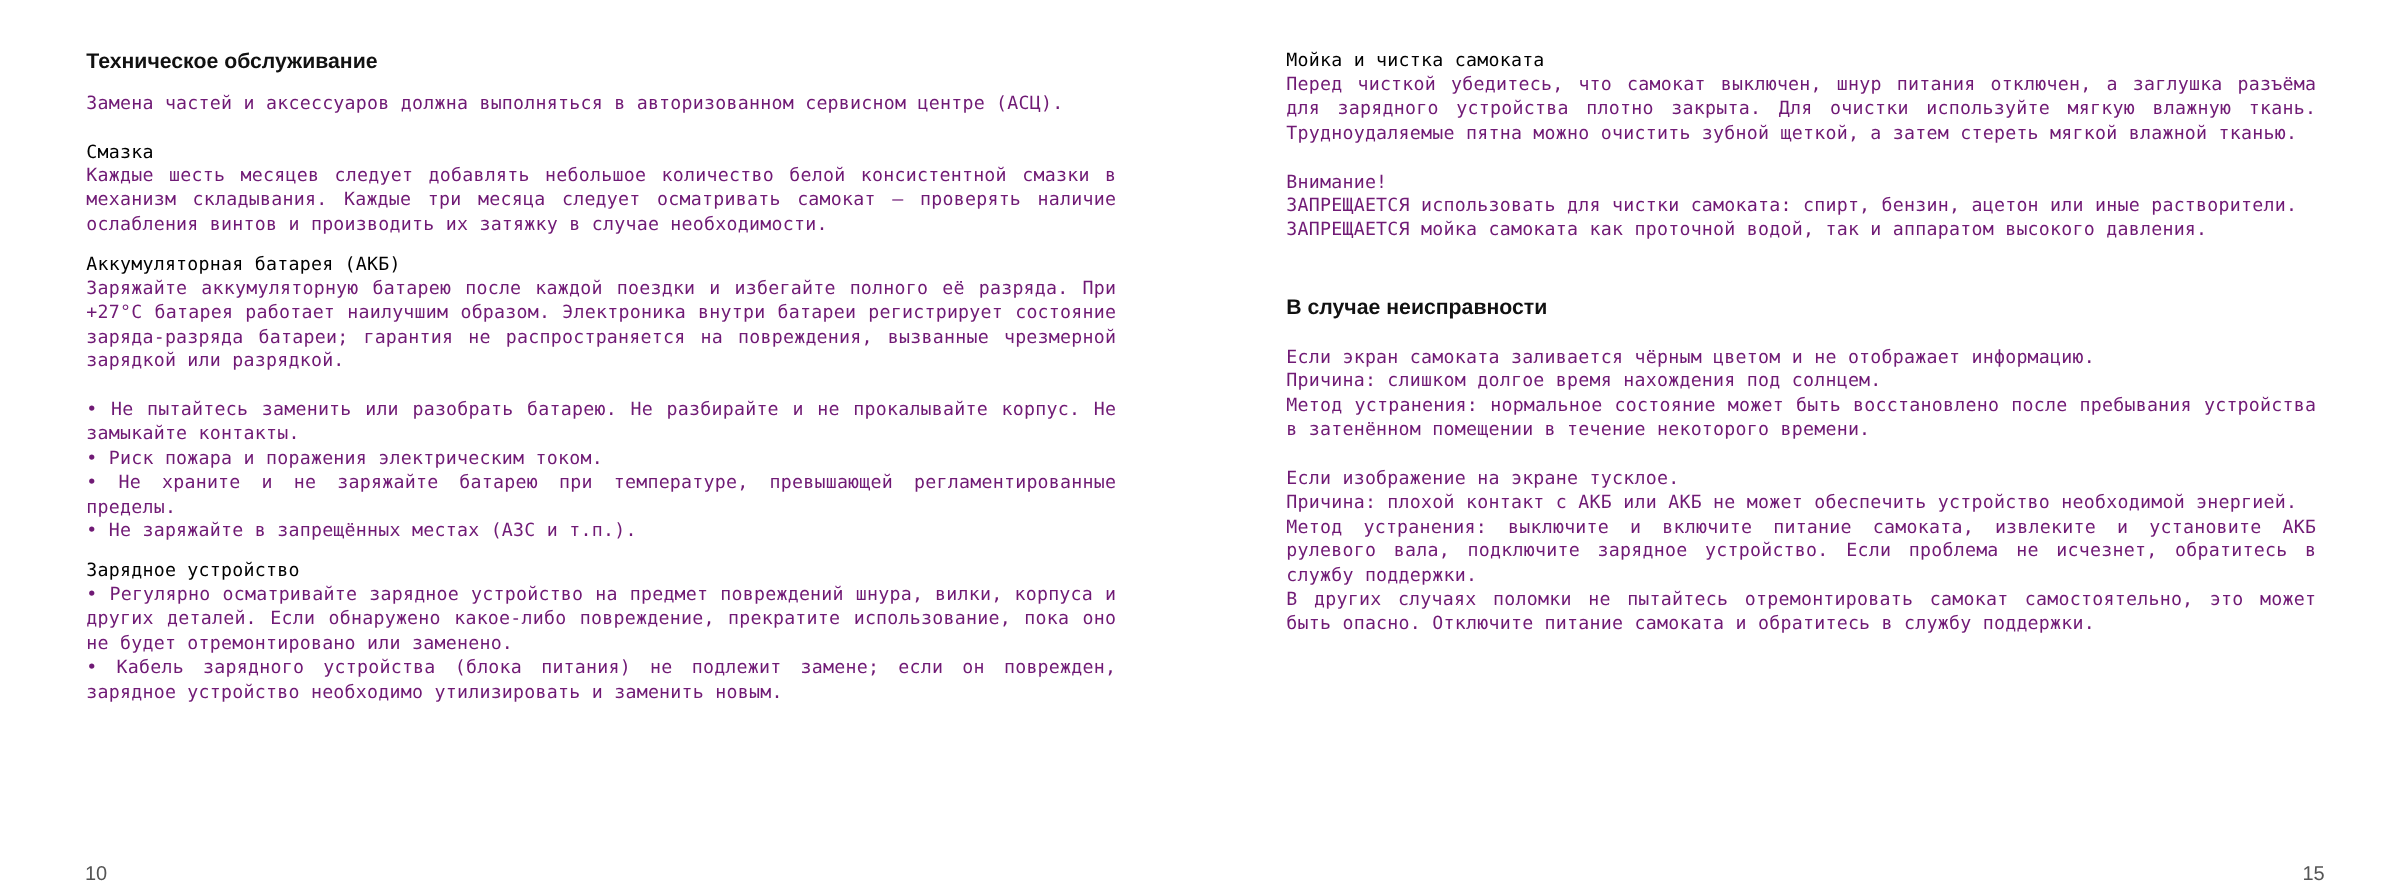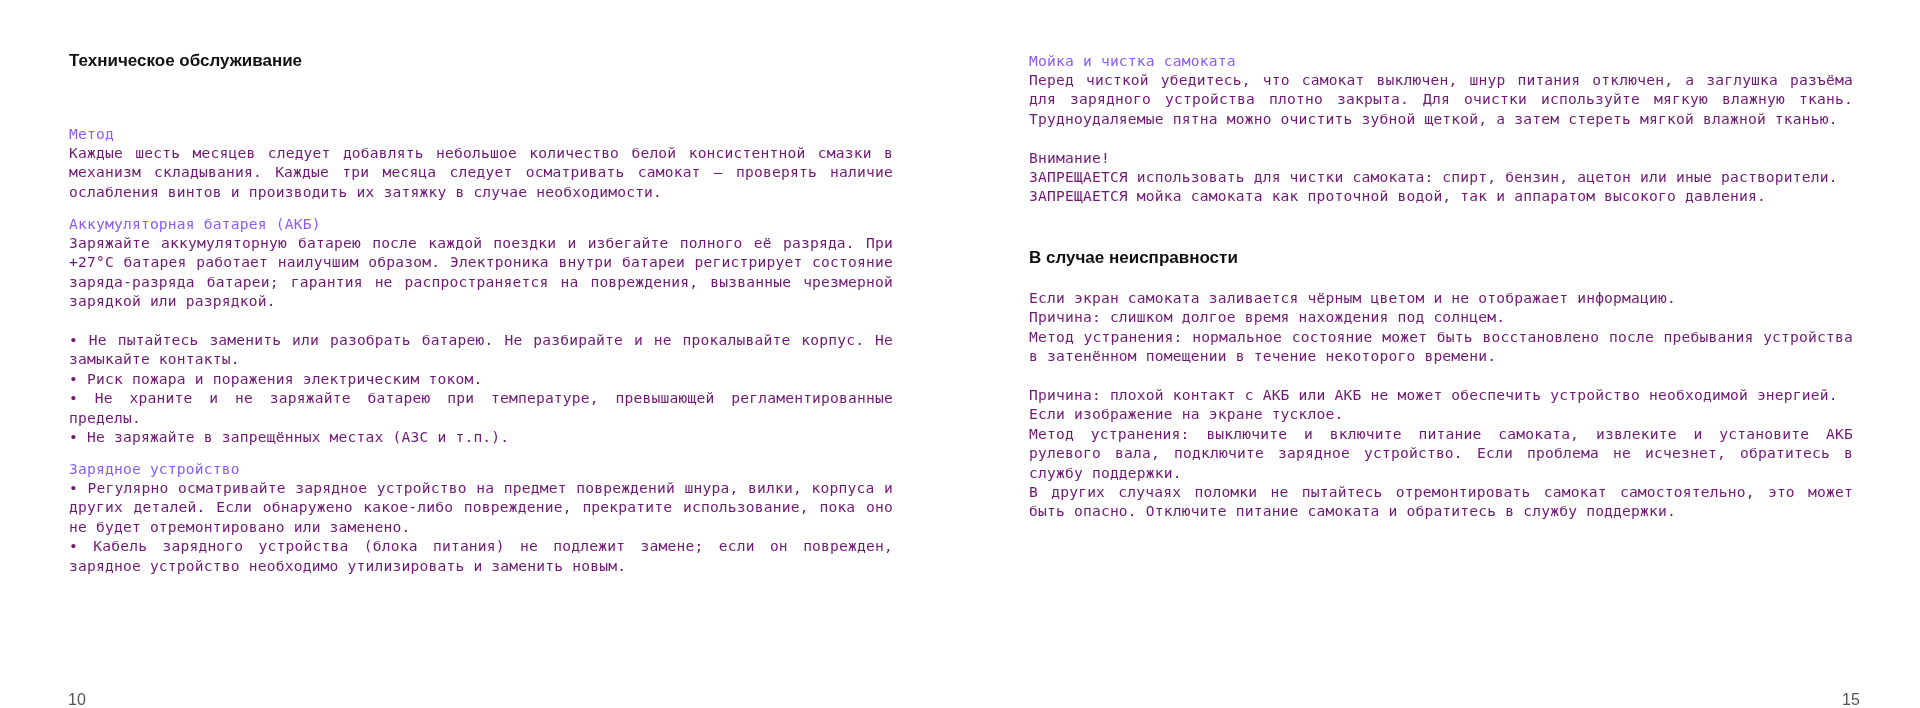--- a/index.html
+++ b/index.html
@@ -1,45 +1,46 @@
 <!DOCTYPE html>
 <html><head>
 <meta charset="utf-8">
 <style>
   html, body { margin:0; padding:0; background:#ffffff; }
   body { width:1920px; height:708px; position:relative; overflow:hidden; }
-  .page { position:absolute; top:12px; height:572px; }
+  .page { position:absolute; top:0; height:572px; }
   .page-left { left:69px; width:824px; }
   .page-right { left:1029px; width:824px; }
   .h1 {
     font-family:"Liberation Sans", sans-serif; font-weight:bold; font-size:17px;
     color:#111; margin:0; line-height:20px;
   }
   .sub {
-    font-family:"DejaVu Sans Mono", monospace; font-size:14.6px; color:#8b5cf6;
+    font-family:"DejaVu Sans Mono", monospace; font-size:14.6px; color:#000000;
     line-height:19.4px; margin:0; letter-spacing:0.2px;
   }
   .txt {
     font-family:"DejaVu Sans Mono", monospace; font-size:14.6px; color:#701a75;
     line-height:19.4px; margin:0; text-align:justify; letter-spacing:0.2px;
   }
   .txt.last-left { text-align:left; }
   .abs { position:absolute; left:0; width:100%; }
   .pnum {
     position:absolute; top:691px; font-family:"Liberation Sans", sans-serif;
     font-size:16px; color:#555;
   }
 </style>
 </head>
 <body>
 
 <div class="page page-left">
   <h1 class="h1 abs" style="top:39px">Техническое обслуживание</h1>
+  <p class="txt abs last-left" style="top:73px">Замена частей и аксессуаров должна выполняться в авторизованном сервисном центре (АСЦ).</p>
 
-  <p class="sub abs" style="top:112px">Метод</p>
+  <p class="sub abs" style="top:112px">Смазка</p>
   <p class="txt abs" style="top:131px">Каждые шесть месяцев следует добавлять небольшое количество белой консистентной смазки в механизм складывания. Каждые три месяца следует осматривать самокат – проверять наличие ослабления винтов и производить их затяжку в случае необходимости.</p>
 
   <p class="sub abs" style="top:202px">Аккумуляторная батарея (АКБ)</p>
   <p class="txt abs" style="top:221px">Заряжайте аккумуляторную батарею после каждой поездки и избегайте полного её разряда. При +27°C батарея работает наилучшим образом. Электроника внутри батареи регистрирует состояние заряда-разряда батареи; гарантия не распространяется на повреждения, вызванные чрезмерной зарядкой или разрядкой.</p>
   <div class="abs" style="top:318px">
     <p class="txt">• Не пытайтесь заменить или разобрать батарею. Не разбирайте и не прокалывайте корпус. Не замыкайте контакты.</p>
     <p class="txt">• Риск пожара и поражения электрическим током.</p>
     <p class="txt">• Не храните и не заряжайте батарею при температуре, превышающей регламентированные пределы.</p>
     <p class="txt">• Не заряжайте в запрещённых местах (АЗС и т.п.).</p>
   </div>
@@ -63,20 +64,20 @@
 
   <h2 class="h1 abs" style="top:236px">В случае неисправности</h2>
 
   <div class="abs" style="top:276px">
     <p class="txt last-left">Если экран самоката заливается чёрным цветом и не отображает информацию.</p>
     <p class="txt last-left">Причина: слишком долгое время нахождения под солнцем.</p>
     <p class="txt">Метод устранения: нормальное состояние может быть восстановлено после пребывания устройства в затенённом помещении в течение некоторого времени.</p>
   </div>
 
   <div class="abs" style="top:373px">
+    <p class="txt last-left">Если изображение на экране тусклое.</p>
     <p class="txt last-left">Причина: плохой контакт с АКБ или АКБ не может обеспечить устройство необходимой энергией.</p>
-    <p class="txt last-left">Если изображение на экране тусклое.</p>
     <p class="txt">Метод устранения: выключите и включите питание самоката, извлеките и установите АКБ рулевого вала, подключите зарядное устройство. Если проблема не исчезнет, обратитесь в службу поддержки.</p>
   </div>
 
   <p class="txt abs" style="top:470px">В других случаях поломки не пытайтесь отремонтировать самокат самостоятельно, это может быть опасно. Отключите питание самоката и обратитесь в службу поддержки.</p>
 </div>
 <div class="pnum" style="left:1842px">15</div>
 
 </body></html>

